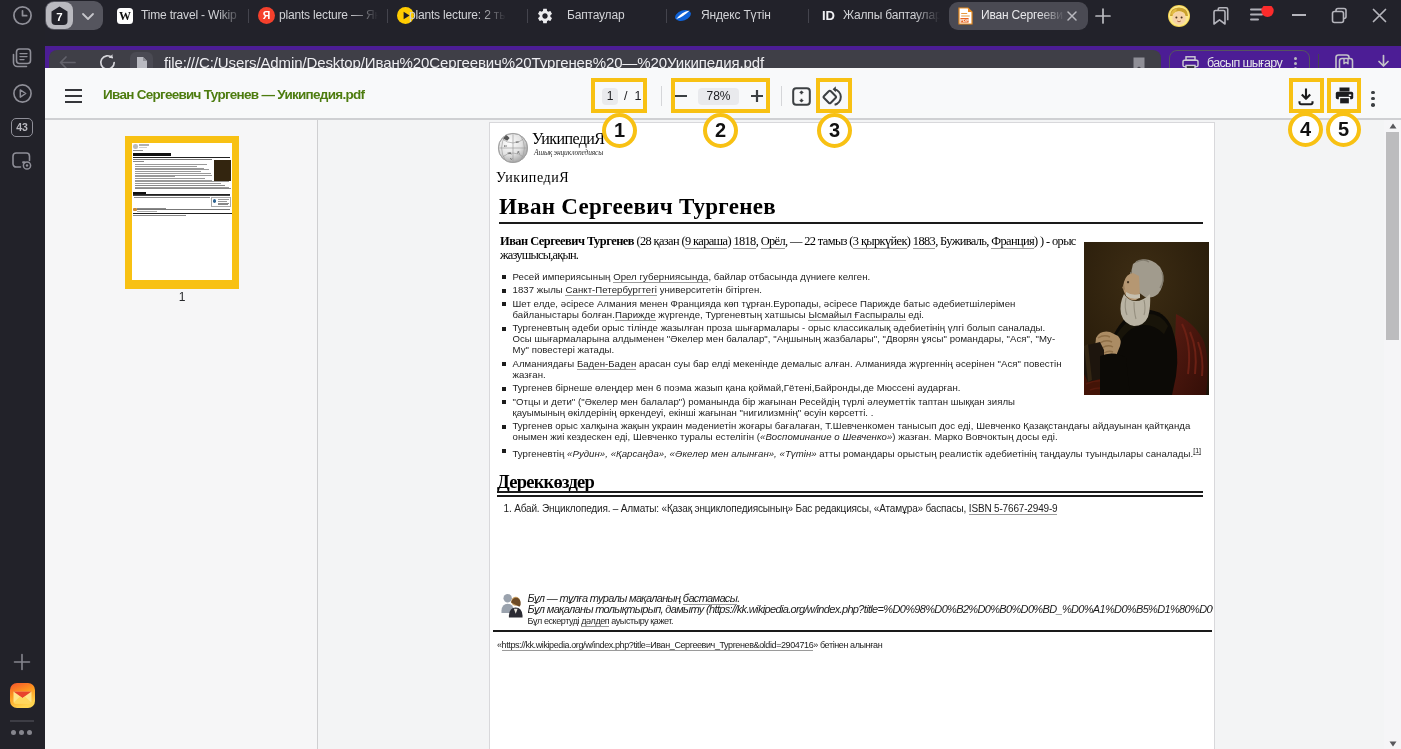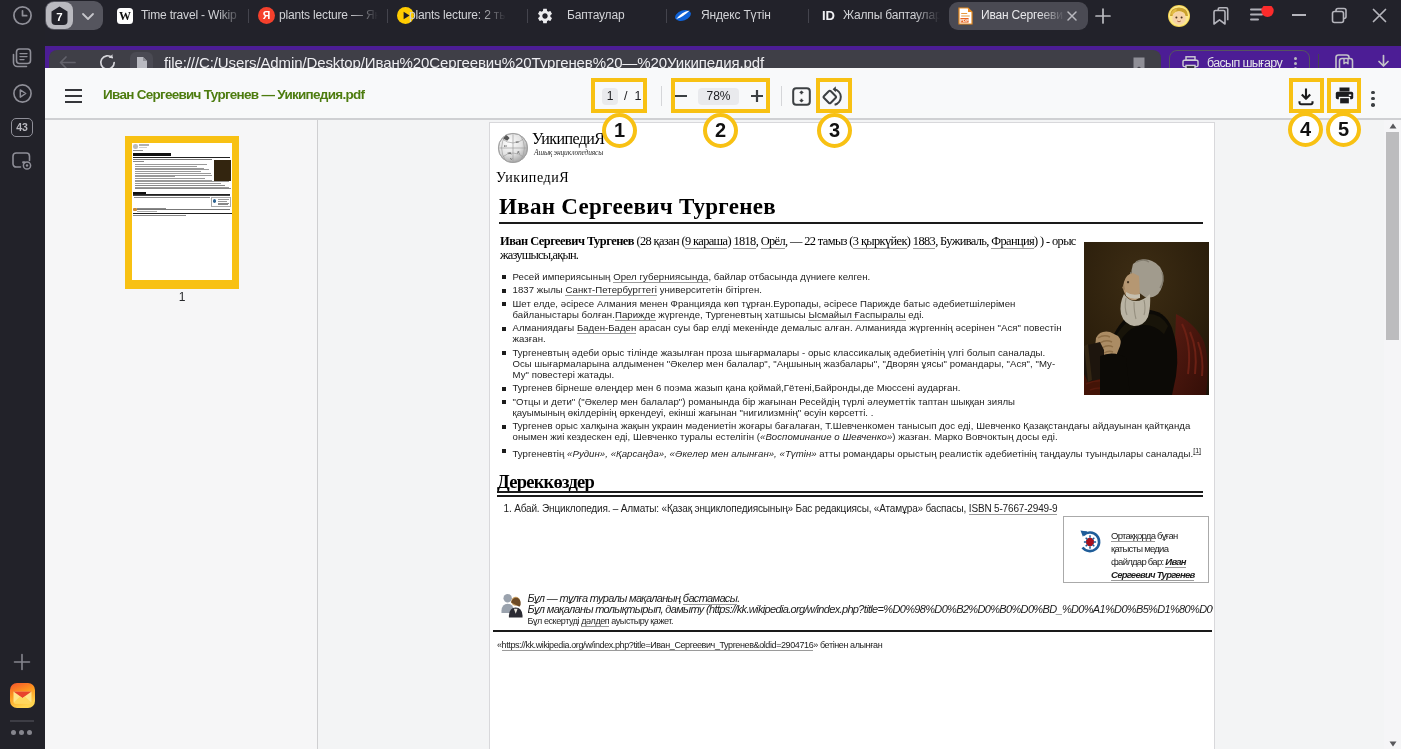--- a/index.html
+++ b/index.html
@@ -350,22 +350,22 @@
     <div class="abs ser" style="left:6px;top:47.6px;font-size:14px;line-height:14px;letter-spacing:+0.59px;color:#000;">УикипедиЯ</div>
     <div class="abs ser" style="left:9px;top:72px;font-size:23px;line-height:23px;letter-spacing:+0.29px;font-weight:bold;color:#000;">Иван Сергеевич Тургенев</div>
     <div class="abs" style="left:9px;top:98.5px;width:704px;height:2px;background:#1a1a1a;"></div>
 
     <div class="abs ser" style="left:10px;top:110.5px;font-size:12.4px;line-height:14.2px;color:#000;white-space:nowrap;"><b style="letter-spacing:-0.51px;">Иван Сергеевич Тургенев</b><span style="letter-spacing:-0.62px;"> (28 қазан (<span class="lnk">9 караша</span>) <span class="lnk">1818</span>, <span class="lnk">Орёл</span>, — 22 тамыз (<span class="lnk">3 қыркүйек</span>) <span class="lnk">1883</span>, Буживаль, <span class="lnk">Франция</span>) ) - орыс</span><br><span style="letter-spacing:-0.8px;">жазушысы,ақын.</span></div>
 
     <div id="blist" class="abs" style="left:22.5px;top:148.6px;width:700px;font-size:9.6px;line-height:10.8px;letter-spacing:+0.05px;color:#1c1c1c;">
       <div class="li">Ресей империясының <span class="lnk">Орел губерниясында</span>, байлар отбасында дүниеге келген.</div>
       <div class="li">1837 жылы <span class="lnk">Санкт-Петербургтегі</span> университетін бітірген.</div>
       <div class="li">Шет елде, әсіресе Алмания менен Францияда көп тұрған.Еуропады, әсіресе Парижде батыс әдебиетшілерімен<br>байланыстары болған.<span class="lnk">Парижде</span> жүргенде, Тургеневтың хатшысы <span class="lnk">Ысмайыл Ғаспыралы</span> еді.</div>
+      <div class="li">Тургеневтың әдеби орыс тілінде жазылған проза шығармалары - орыс классикалық әдебиетінің үлгі болып саналады.<br>Осы шығармаларына алдыменен "Әкелер мен балалар", "Аңшының жазбалары", "Дворян ұясы" романдары, "Ася", "Му-<br>Му" повестері жатады.</div>
       <div class="li">Алманиядағы <span class="lnk">Баден-Баден</span> арасан суы бар елді мекенінде демалыс алған. Алманияда жүргеннің әсерінен "Ася" повестін<br>жазған.</div>
-      <div class="li">Тургеневтың әдеби орыс тілінде жазылған проза шығармалары - орыс классикалық әдебиетінің үлгі болып саналады.<br>Осы шығармаларына алдыменен "Әкелер мен балалар", "Аңшының жазбалары", "Дворян ұясы" романдары, "Ася", "Му-<br>Му" повестері жатады.</div>
       <div class="li">Тургенев бірнеше өлеңдер мен 6 поэма жазып қана қоймай,Гётені,Байронды,де Мюссені аударған.</div>
       <div class="li">"Отцы и дети" ("Әкелер мен балалар") романында бір жағынан Ресейдің түрлі әлеуметтік таптан шыққан зиялы<br>қауымының өкілдерінің өркендеуі, екінші жағынан "нигилизмнің" өсуін көрсетті. .</div>
       <div class="li">Тургенев орыс халқына жақын украин мәдениетін жоғары бағалаған, Т.Шевченкомен танысып дос еді, Шевченко Қазақстандағы айдауынан қайтқанда<br>онымен жиі кездескен еді, Шевченко туралы естелігін (<i>«Воспоминание о Шевченко»</i>) жазған. Марко Вовчоктың досы еді.</div>
       <div class="li">Тургеневтің <i>«Рудин», «Қарсаңда», «Әкелер мен алынған», «Түтін»</i> атты романдары орыстың реалистік әдебиетінің таңдаулы туындылары саналады.<sup style="font-size:7px"><span class="lnk">[1]</span></sup></div>
     </div>
 
     <svg class="abs" style="left:594px;top:119px" width="125" height="153" viewBox="0 0 125 153">
       <defs>
         <radialGradient id="pbg" cx="0.45" cy="0.25" r="1.0">
           <stop offset="0" stop-color="#3d2d14"></stop>
@@ -406,31 +406,20 @@
       <path d="M0 104 L4 102 L8 138 L4 140z" fill="#342714"></path>
 
       <path d="M16 114 Q30 108 42 116 L46 153 L16 153z" fill="#0c0a06"></path>
     </svg>
 
     <div class="abs ser" style="left:7px;top:349.5px;font-size:18.5px;line-height:19px;letter-spacing:-0.74px;font-weight:bold;color:#000;">Дереккөздер</div>
     <div class="abs" style="left:7px;top:367.5px;width:706px;height:2px;background:#1a1a1a;"></div>
     <div class="abs" style="left:7px;top:371.7px;width:706px;height:2px;background:#1a1a1a;"></div>
     <div class="abs" style="left:13.6px;top:380px;font-size:10px;letter-spacing:-0.17px;color:#1c1c1c;">1. Абай. Энциклопедия. – Алматы: «Қазақ энциклопедиясының» Бас редакциясы, «Атамұра» баспасы, <span class="lnk">ISBN 5-7667-2949-9</span></div>
 
-    <div class="abs" style="left:573px;top:393px;width:146px;height:67px;border:1px solid #aaa;box-sizing:border-box;">
-      <svg class="abs" style="left:14px;top:9px" width="24" height="28" viewBox="0 0 24 28">
-        <circle cx="12" cy="16" r="4.2" fill="#a8101c"></circle>
-        <g stroke="#1f5d99" stroke-width="1.5">
-          <path d="M12 9.2v2.6M12 20.2v2.6M5.9 16h2.6M15.5 16h2.6M7.7 11.7l1.8 1.8M14.5 18.5l1.8 1.8M16.3 11.7l-1.8 1.8M9.5 18.5l-1.8 1.8"></path>
-        </g>
-        <path d="M4.5 21.5a9.3 9.3 0 1 0 1-12.5" fill="none" stroke="#1f5d99" stroke-width="2.6"></path>
-        <path d="M9.2 5.2l-4.3 5.6-2.4-6.3 3.2 0.5z" fill="#1f5d99"></path>
-      </svg>
-      <div class="abs" style="left:47px;top:12px;font-size:9.5px;line-height:13.15px;letter-spacing:-0.73px;color:#1c1c1c;"><span class="lnk">Ортаққорда</span> бұған<br>қатысты медиа<br>файлдар бар: <b><i><span class="lnk">Иван</span></i></b><br><b><i><span class="lnk">Сергеевич Тургенев</span></i></b></div>
-    </div>
 
     <svg class="abs" style="left:10px;top:469px" width="24" height="26" viewBox="0 0 18 21">
       <circle cx="5.5" cy="5" r="3.4" fill="#9aa2ad"></circle>
       <path d="M0.5 15 Q1 9.5 5.5 9.5 Q10 9.5 10.5 15 L10.5 17 L0.5 17z" fill="#9aa2ad"></path>
       <circle cx="12" cy="7.5" r="3.6" fill="#caa064"></circle>
       <path d="M8.2 8.5 Q9 5 12 4.6 Q15.5 4.6 16 8.5 Q16.4 11 15 12z" fill="#6d4a25"></path>
       <path d="M6.5 19 Q7 12.5 12 12.5 Q17 12.5 17.5 19 L17.5 20.5 L6.5 20.5z" fill="#2b2b33"></path>
       <path d="M10.5 13.5h3l-1.5 4z" fill="#e8e4da"></path>
     </svg>
     <div class="abs" style="left:37.5px;top:470.4px;font-size:11px;line-height:10.6px;letter-spacing:-0.66px;font-style:italic;color:#1c1c1c;">Бұл — тұлға туралы мақаланың <span class="lnk">бастамасы</span>.</div>

